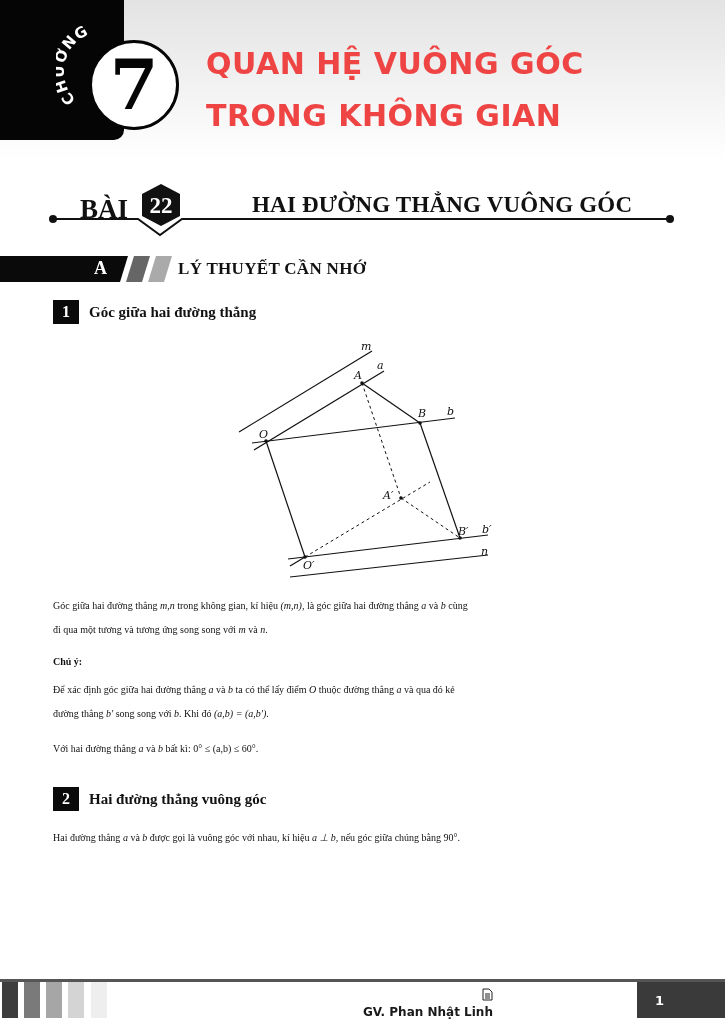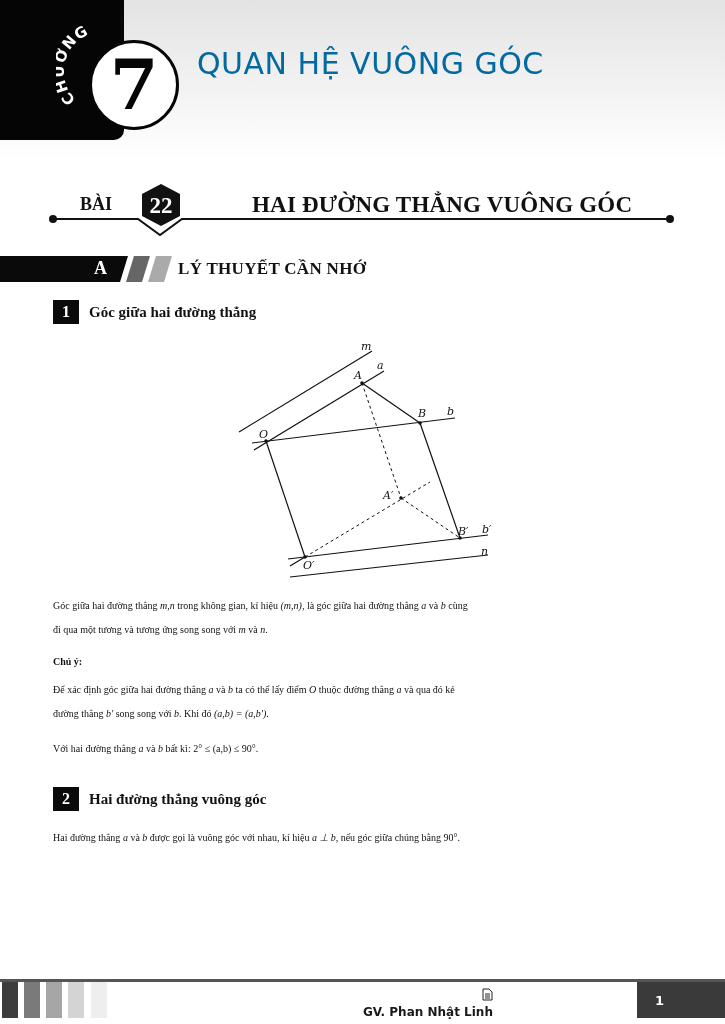--- a/index.html
+++ b/index.html
@@ -2,23 +2,23 @@
 <html><head>
 <meta charset="utf-8">
 <style>
   html, body { margin:0; padding:0; }
   body { width:725px; height:1024px; position:relative; background:#ffffff; overflow:hidden; font-family:"DejaVu Serif", serif; color:#111; }
   .header-band { position:absolute; left:0; top:0; width:725px; height:160px; background:linear-gradient(#e3e3e3, #ffffff); }
   .chapter-block { position:absolute; left:0; top:0; width:124px; height:140px; background:#050505; border-bottom-right-radius:10px; }
   .chapter-circle { position:absolute; left:89px; top:40px; width:90px; height:90px; border-radius:50%; background:#fff; border:3px solid #050505; box-sizing:border-box; display:flex; align-items:center; justify-content:center; }
   .chapter-num { font-family:"DejaVu Serif", serif; font-weight:bold; font-size:70px; line-height:1; color:#050505; }
   .chapter-word { position:absolute; left:56px; top:20px; width:110px; height:110px; }
-  .chapter-title { position:absolute; left:197px; top:38px; font-family:"DejaVu Sans", sans-serif; font-weight:normal; font-size:30px; line-height:52px; color:#0369a1; letter-spacing:0.5px; }
+  .chapter-title { position:absolute; left:206px; top:38px; font-family:"DejaVu Sans", sans-serif; font-weight:bold; font-size:30px; line-height:52px; color:#ef4444; letter-spacing:0.5px; }
   .lesson-bar { position:absolute; left:0; top:180px; width:725px; height:60px; }
-  .lesson-label { position:absolute; left:80px; top:194px; font-family:"Liberation Serif", serif; font-weight:bold; font-size:18px; }
+  .lesson-label { position:absolute; left:80px; top:194px; font-family:"Liberation Serif", serif; font-weight:bold; font-size:27px; }
   .lesson-num { position:absolute; left:144px; top:188px; width:34px; height:36px; color:#fff; font-family:"Liberation Serif", serif; font-weight:bold; font-size:23px; display:flex; align-items:center; justify-content:center; }
   .lesson-title { position:absolute; left:252px; top:192px; font-family:"Liberation Serif", serif; font-weight:bold; font-size:23px; letter-spacing:0.2px; }
   .section-a-bar { position:absolute; left:0; top:256px; width:400px; height:26px; }
   .section-a-letter { position:absolute; left:94px; top:258px; color:#fff; font-family:"Liberation Serif", serif; font-weight:bold; font-size:18px; }
   .section-a-title { position:absolute; left:178px; top:259px; font-family:"Liberation Serif", serif; font-weight:bold; font-size:17px; letter-spacing:0.3px; }
   .subsec { position:absolute; left:53px; display:flex; align-items:center; }
   .subsec-num { width:26px; height:24px; background:#0a0a0a; color:#fff; font-family:"Liberation Serif", serif; font-weight:bold; font-size:16px; display:flex; align-items:center; justify-content:center; }
   .subsec-title { margin-left:10px; font-family:"Liberation Serif", serif; font-weight:bold; font-size:15px; }
   .figure { position:absolute; left:230px; top:335px; width:270px; height:245px; }
   .para { position:absolute; left:53px; width:622px; font-family:"Liberation Serif", serif; font-size:10px; line-height:24px; color:#111; }
@@ -40,20 +40,21 @@
     </defs>
   <text font-family="DejaVu Sans, sans-serif" font-weight="bold" font-size="15" fill="#fff" letter-spacing="1">
     <textPath href="#arcp" id="chapterWordPath">CHƯƠNG</textPath>
   </text>
 </svg>
 <div class="chapter-circle">
   <span class="chapter-num">7</span>
 </div>
 <div class="chapter-title">
   <div>QUAN HỆ VUÔNG GÓC</div>
+  <div>TRONG KHÔNG GIAN</div>
 </div>
 
 <svg class="lesson-bar" viewBox="0 180 725 60">
   <circle cx="53" cy="219" r="4" fill="#111"></circle>
   <polyline points="53,219 138,219 160,235 182,219 670,219" fill="none" stroke="#111" stroke-width="2"></polyline>
   <circle cx="670" cy="219" r="4" fill="#111"></circle>
   <polygon points="161,184 180,194 180,216 161,226 142,216 142,194" fill="#111"></polygon>
 </svg>
 <span class="lesson-label">BÀI</span>
 <span class="lesson-num">22</span>
@@ -116,21 +117,21 @@
   <span>Góc giữa hai đường thẳng </span><i>m,n</i><span> trong không gian, kí hiệu </span><i>(m,n)</i><span>, là góc giữa hai đường thẳng </span><i>a</i><span> và </span><i>b</i><span> cùng</span><br>
   <span>đi qua một tương và tương ứng song song với </span><i>m</i><span> và </span><i>n</i><span>.</span>
 </div>
 
 <div class="para bold" style="top:650px;">Chú ý:</div>
 <div class="para" style="top:678px; line-height:24px;">
   <span>Để xác định góc giữa hai đường thẳng </span><i>a</i><span> và </span><i>b</i><span> ta có thể lấy điểm </span><i>O</i><span> thuộc đường thẳng </span><i>a</i><span> và qua đó kẻ</span><br>
   <span>đường thẳng </span><i>b′</i><span> song song với </span><i>b</i><span>. Khi đó </span><i>(a,b) = (a,b′)</i><span>.</span>
 </div>
 <div class="para" style="top:737px;">
-  <span>Với hai đường thẳng </span><i>a</i><span> và </span><i>b</i><span> bất kì: </span><span>2° ≤ (a,b) ≤ 90°</span><span>.</span>
+  <span>Với hai đường thẳng </span><i>a</i><span> và </span><i>b</i><span> bất kì: </span><span>0° ≤ (a,b) ≤ 60°</span><span>.</span>
 </div>
 
 <div class="subsec" style="top:787px;">
   <span class="subsec-num">2</span>
   <span class="subsec-title">Hai đường thẳng vuông góc</span>
 </div>
 <div class="para" style="top:826px;">
   <span>Hai đường thẳng </span><i>a</i><span> và </span><i>b</i><span> được gọi là vuông góc với nhau, kí hiệu </span><i>a ⊥ b</i><span>, nếu góc giữa chúng bằng 90°.</span>
 </div>
 

